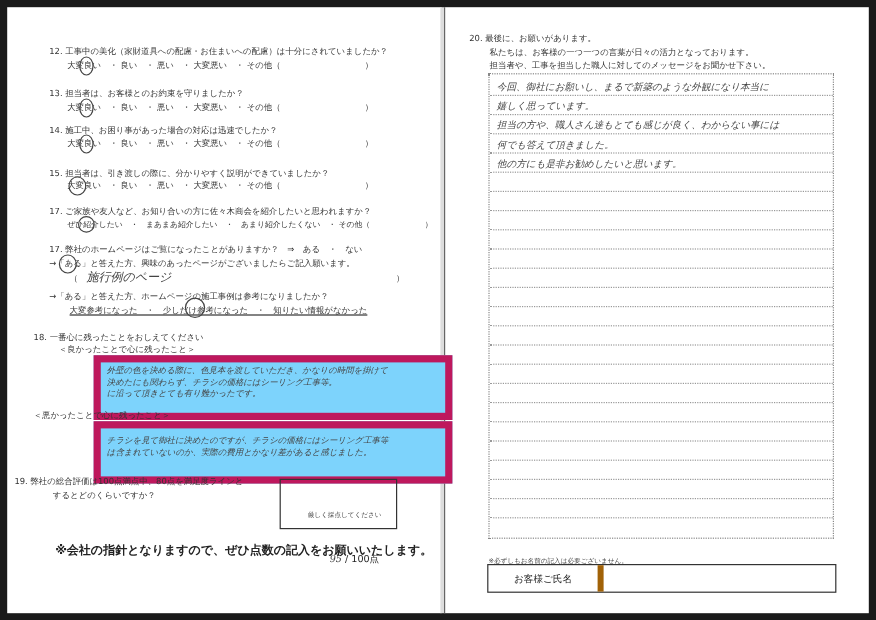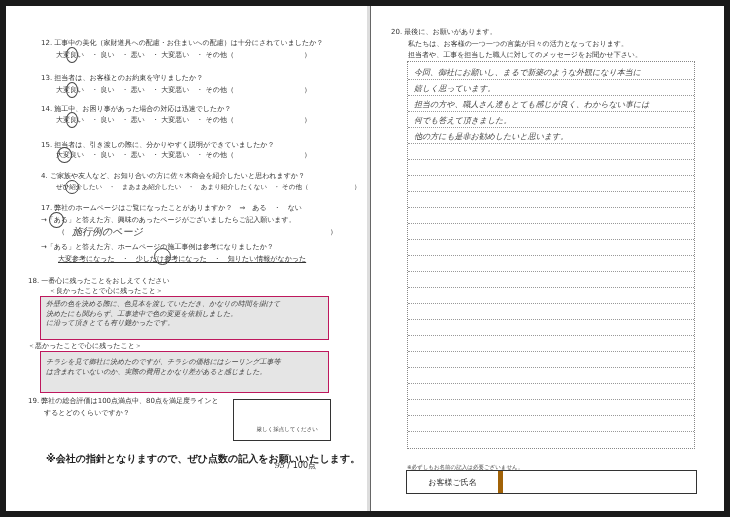--- a/index.html
+++ b/index.html
@@ -6,21 +6,21 @@
   body { width:730px; height:517px; background:#1a1a1a; position:relative; overflow:hidden;
          font-family:"DejaVu Sans", sans-serif; color:#222; }
   .page { position:absolute; background:#fff; }
   .page-left { left:6px; top:6px; width:362px; height:505px; }
   .page-right { left:370px; top:6px; width:353px; height:505px; border-left:1px solid #666; }
   .gutter { position:absolute; left:367px; top:6px; width:3px; height:505px; background:#ddd; }
   .q { position:absolute; font-size:7px; line-height:9px; white-space:nowrap; color:#333; }
   .opts { position:absolute; font-size:7px; line-height:9px; white-space:nowrap; color:#333; }
   .hand { font-family:"DejaVu Serif", serif; font-style:italic; color:#444; }
   .circle { position:absolute; border:1px solid #444; border-radius:50%; }
-  .box { position:absolute; border:1px solid #be185d; background:#e5e5e5; }
+  .box { position:absolute; border:6px solid #be185d; background:#7dd3fc;margin-left:38px; }
   .hand-lines { position:absolute; font-size:8px; line-height:11px; color:#444;
                 font-family:"DejaVu Serif", serif; font-style:italic; padding:3px 5px; white-space:nowrap; }
   .score-box { position:absolute; left:233px; top:399px; width:96px; height:40px; border:1px solid #333; }
   .score-val { position:absolute; right:14px; top:12px; font-size:8px;margin-top:48px; }
   .score-note { position:absolute; right:12px; top:26px; font-size:5.5px; color:#444; }
   .notice { position:absolute; left:46px; top:452px; font-size:10px; font-weight:bold; color:#222; white-space:nowrap; }
   .msg-area { position:absolute; left:407px; top:61px; width:286px; height:386px; border:1px dotted #888; }
   .msg-line { position:absolute; left:0; right:0; border-top:1px dotted #999; height:0; }
   .msg-text { position:absolute; left:6px; font-size:8px; font-family:Liberation Mono, monospace; font-style:italic; color:#444; white-space:nowrap; }
   .name-note { position:absolute; left:407px; top:464px; font-size:5.5px; color:#444; white-space:nowrap; }
@@ -44,52 +44,52 @@
 <div class="circle" style="left:66px;top:82px;width:10px;height:14px;"></div>
 
 <div class="q" style="left:41px;top:105px;">14. 施工中、お困り事があった場合の対応は迅速でしたか？</div>
 <div class="opts" style="left:56px;top:116px;">大変良い　・ 良い　・ 悪い　・ 大変悪い　・ その他（　　　　　　　　　　）</div>
 <div class="circle" style="left:66px;top:112px;width:10px;height:14px;"></div>
 
 <div class="q" style="left:41px;top:141px;">15. 担当者は、引き渡しの際に、分かりやすく説明ができていましたか？</div>
 <div class="opts" style="left:56px;top:151px;">大変良い　・ 良い　・ 悪い　・ 大変悪い　・ その他（　　　　　　　　　　）</div>
 <div class="circle" style="left:57px;top:147px;width:13px;height:14px;"></div>
 
-<div class="q" style="left:41px;top:172px;">4. ご家族や友人など、お知り合いの方に佐々木商会を紹介したいと思われますか？</div>
+<div class="q" style="left:41px;top:172px;">17. ご家族や友人など、お知り合いの方に佐々木商会を紹介したいと思われますか？</div>
 <div class="opts" style="left:56px;top:183px;font-size:6.5px;">ぜひ紹介したい　・　まあまあ紹介したい　・　あまり紹介したくない　・ その他（　　　　　　　）</div>
 <div class="circle" style="left:65px;top:180px;width:12px;height:12px;"></div>
 
 <div class="q" style="left:41px;top:204px;">17. 弊社のホームページはご覧になったことがありますか？　⇒　ある　・　ない</div>
 <div class="q" style="left:41px;top:216px;">→「ある」と答えた方、興味のあったページがございましたらご記入願います。</div>
 <div class="circle" style="left:49px;top:212px;width:13px;height:14px;"></div>
 <div class="q" style="left:58px;top:228px;">（</div>
 <div class="q hand" style="left:72px;top:226px;font-size:10px;line-height:12px;">施行例のページ</div>
 <div class="q" style="left:330px;top:228px;">）</div>
 <div class="q" style="left:41px;top:243px;">→「ある」と答えた方、ホームページの施工事例は参考になりましたか？</div>
 <div class="opts" style="left:58px;top:255px;text-decoration:underline;">大変参考になった　・　少しだけ参考になった　・　知りたい情報がなかった</div>
 <div class="circle" style="left:154px;top:248px;width:15px;height:15px;"></div>
 
 <div class="q" style="left:28px;top:277px;">18. 一番心に残ったことをおしえてください</div>
 <div class="q" style="left:16px;top:287px;margin-left:33px;">＜良かったことで心に残ったこと＞</div>
 <div class="box" style="left:40px;top:296px;width:287px;height:42px;">
   <div class="hand-lines" style="font-size:7px;line-height:9.5px;">
     <div>外壁の色を決める際に、色見本を渡していただき、かなりの時間を掛けて</div>
-    <div>決めたにも関わらず、工事途中で色の変更を依頼しました。</div>
+    <div>決めたにも関わらず、チラシの価格にはシーリング工事等。</div>
     <div>に沿って頂きとても有り難かったです。</div>
   </div>
 </div>
 <div class="q" style="left:28px;top:342px;">＜悪かったことで心に残ったこと＞</div>
 <div class="box" style="left:40px;top:351px;width:287px;height:40px;">
   <div class="hand-lines" style="font-size:7px;line-height:10px;top:2px;">
     <div>チラシを見て御社に決めたのですが、チラシの価格にはシーリング工事等</div>
     <div>は含まれていないのか、実際の費用とかなり差があると感じました。</div>
   </div>
 </div>
 
-<div class="q" style="left:28px;top:397px;">19. 弊社の総合評価は100点満点中、80点を満足度ラインと</div>
+<div class="q" style="left:12px;top:397px;">19. 弊社の総合評価は100点満点中、80点を満足度ラインと</div>
 <div class="q" style="left:44px;top:409px;">するとどのくらいですか？</div>
 <div class="score-box">
   <span class="score-val">
     <span class="hand">95</span>
     <span>/ 100点</span>
   </span>
   <span class="score-note">厳しく採点してください</span>
 </div>
 
 <div class="notice">※会社の指針となりますので、ぜひ点数の記入をお願いいたします。</div>

